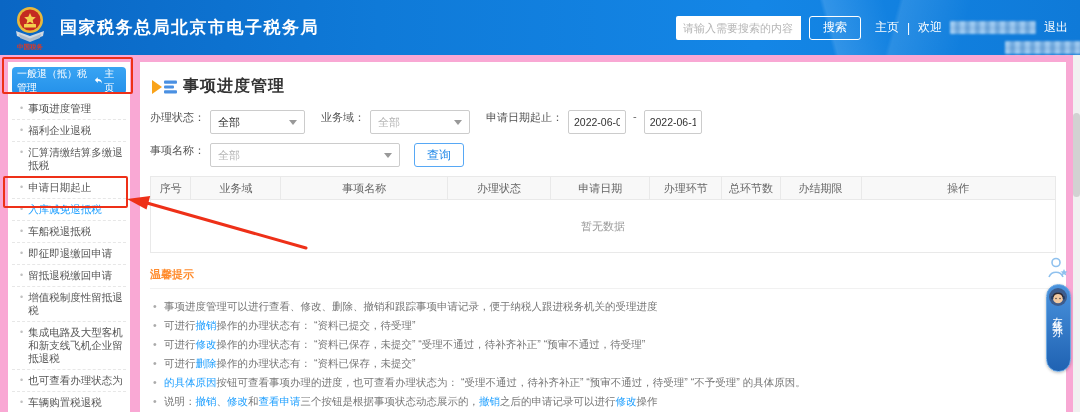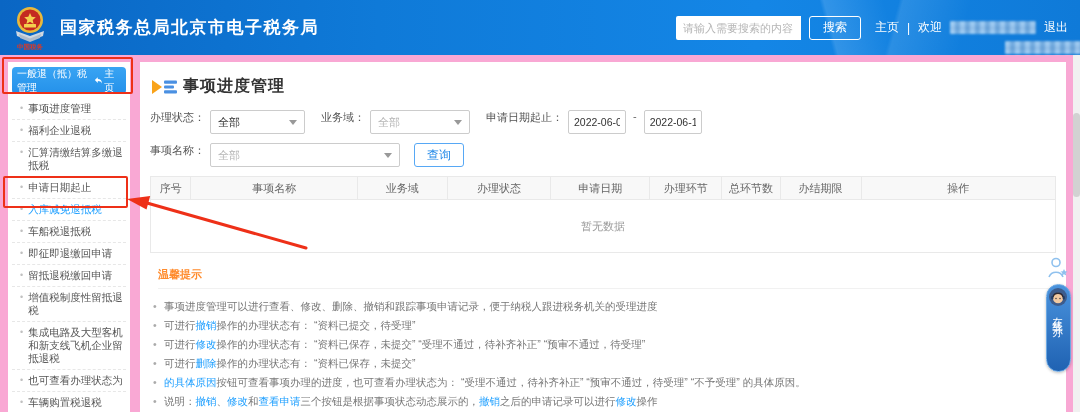--- a/index.html
+++ b/index.html
@@ -63,21 +63,21 @@
   
   .grid{margin-top:4px;border:1px solid #e9e9e9;}
   .grid-head{display:flex;background:#f8f8f8;border-bottom:1px solid #e9e9e9;height:23px;align-items:center;}
   .grid-head .th{font-size:11px;color:#666;text-align:left;border-right:1px solid #e9e9e9;height:100%;
     display:flex;align-items:center;justify-content:center;}
   .grid-head .th:last-child{border-right:none;}
   .grid-empty{height:52px;display:flex;align-items:center;justify-content:center;font-size:11px;color:#9a9a9a;background:#fff;}
 
   
   .tips{margin-top:14px;}
-  .tips-title{color:#ff8c2e;font-size:11px;font-weight:bold;padding-bottom:6px;border-bottom:1px solid #f1f1f1;margin-left:8px;}
+  .tips-title{color:#ff8c2e;font-size:11px;font-weight:bold;padding-bottom:6px;border-bottom:1px solid #f1f1f1;}
   .tips-list{list-style:none;margin:8px 0 4px 0;padding:0;}
   .tips-list li{font-size:10.5px;color:#777;line-height:19px;padding-left:14px;position:relative;}
   .tips-list li::before{content:"•";position:absolute;left:3px;color:#aaa;}
   .tips-list .hl{color:#1e9fff;}
 
   
   .scroll-track{position:absolute;right:0;top:55px;bottom:0;width:7px;background:#f1f1f1;}
   .scroll-thumb{position:absolute;right:0;top:58px;width:7px;height:84px;background:#d2d2d2;border-radius:4px;}
   .float-wrap{position:absolute;right:9px;top:256px;width:26px;z-index:40;display:flex;flex-direction:column;align-items:center;}
   .guide-tab{margin-top:4px;width:25px;height:88px;border-radius:13px;cursor:pointer;
@@ -226,22 +226,22 @@
           <span class="val placeholder">全部</span>
           <span class="caret"></span>
         </div>
         <button class="query-btn">查询</button>
       </div>
     </div>
 
     <div class="grid">
       <div class="grid-head">
           <div class="th" style="width: 4.5%;">序号</div>
+          <div class="th" style="width: 10%;">业务域</div>
           <div class="th" style="width: 18.5%;">事项名称</div>
-          <div class="th" style="width: 10%;">业务域</div>
           <div class="th" style="width: 11.5%;">办理状态</div>
           <div class="th" style="width: 11%;">申请日期</div>
           <div class="th" style="width: 8%;">办理环节</div>
           <div class="th" style="width: 6.5%;">总环节数</div>
           <div class="th" style="width: 9%;">办结期限</div>
           <div class="th" style="width: 21.5%;">操作</div>
         </div>
       <div class="grid-empty">暂无数据</div>
     </div>
 

